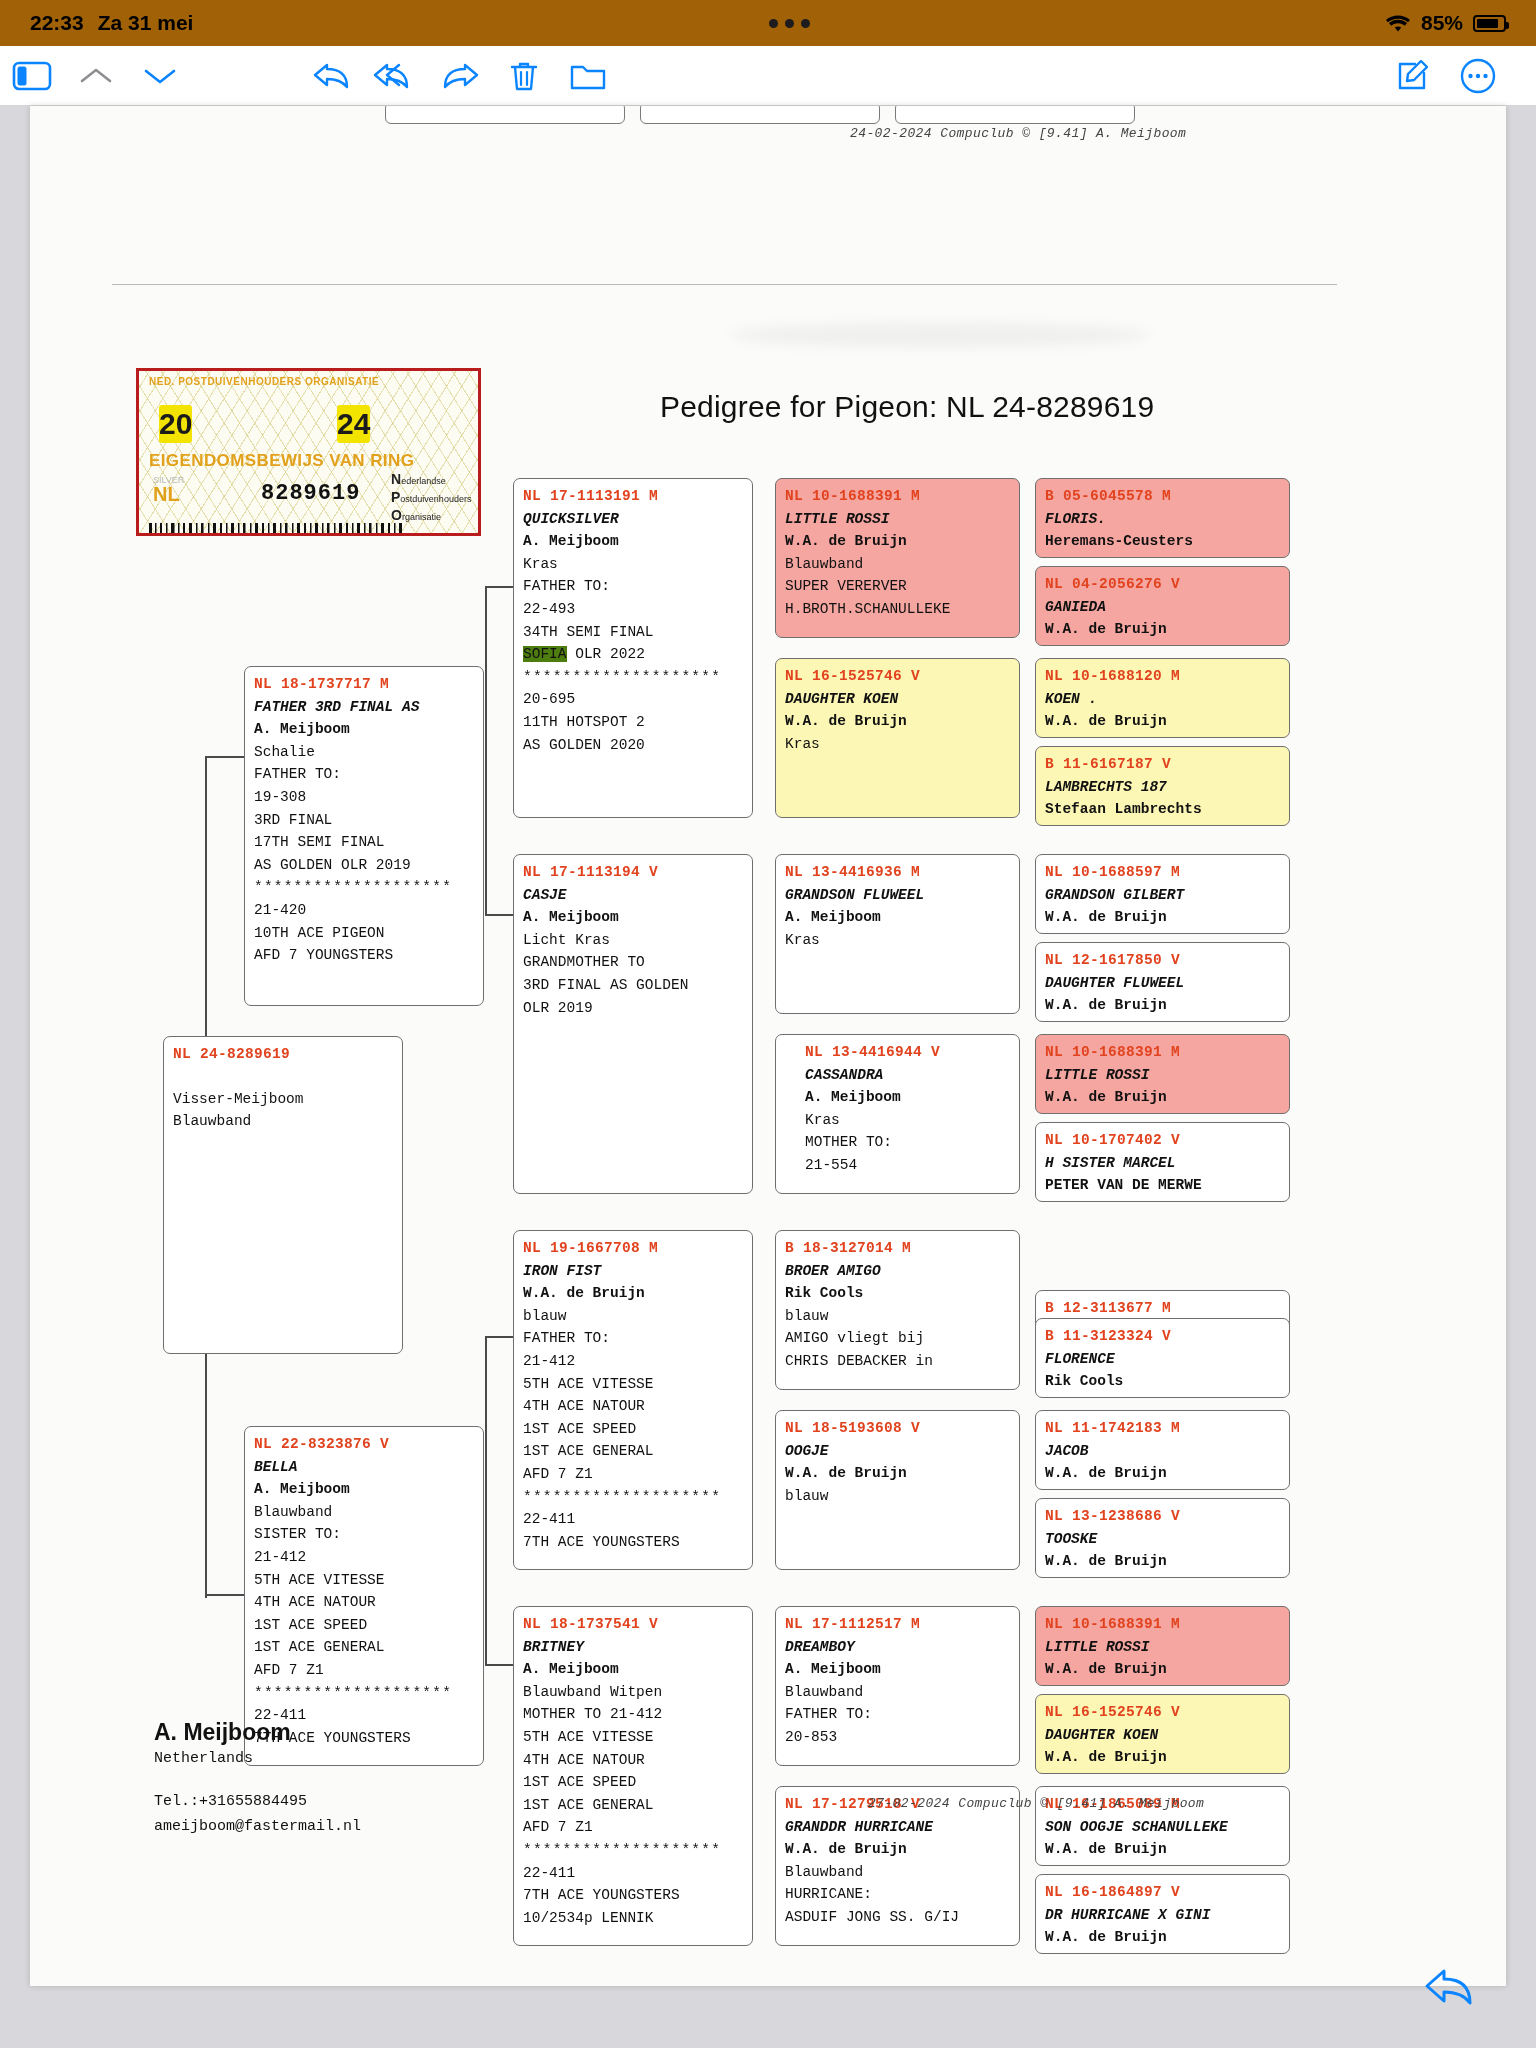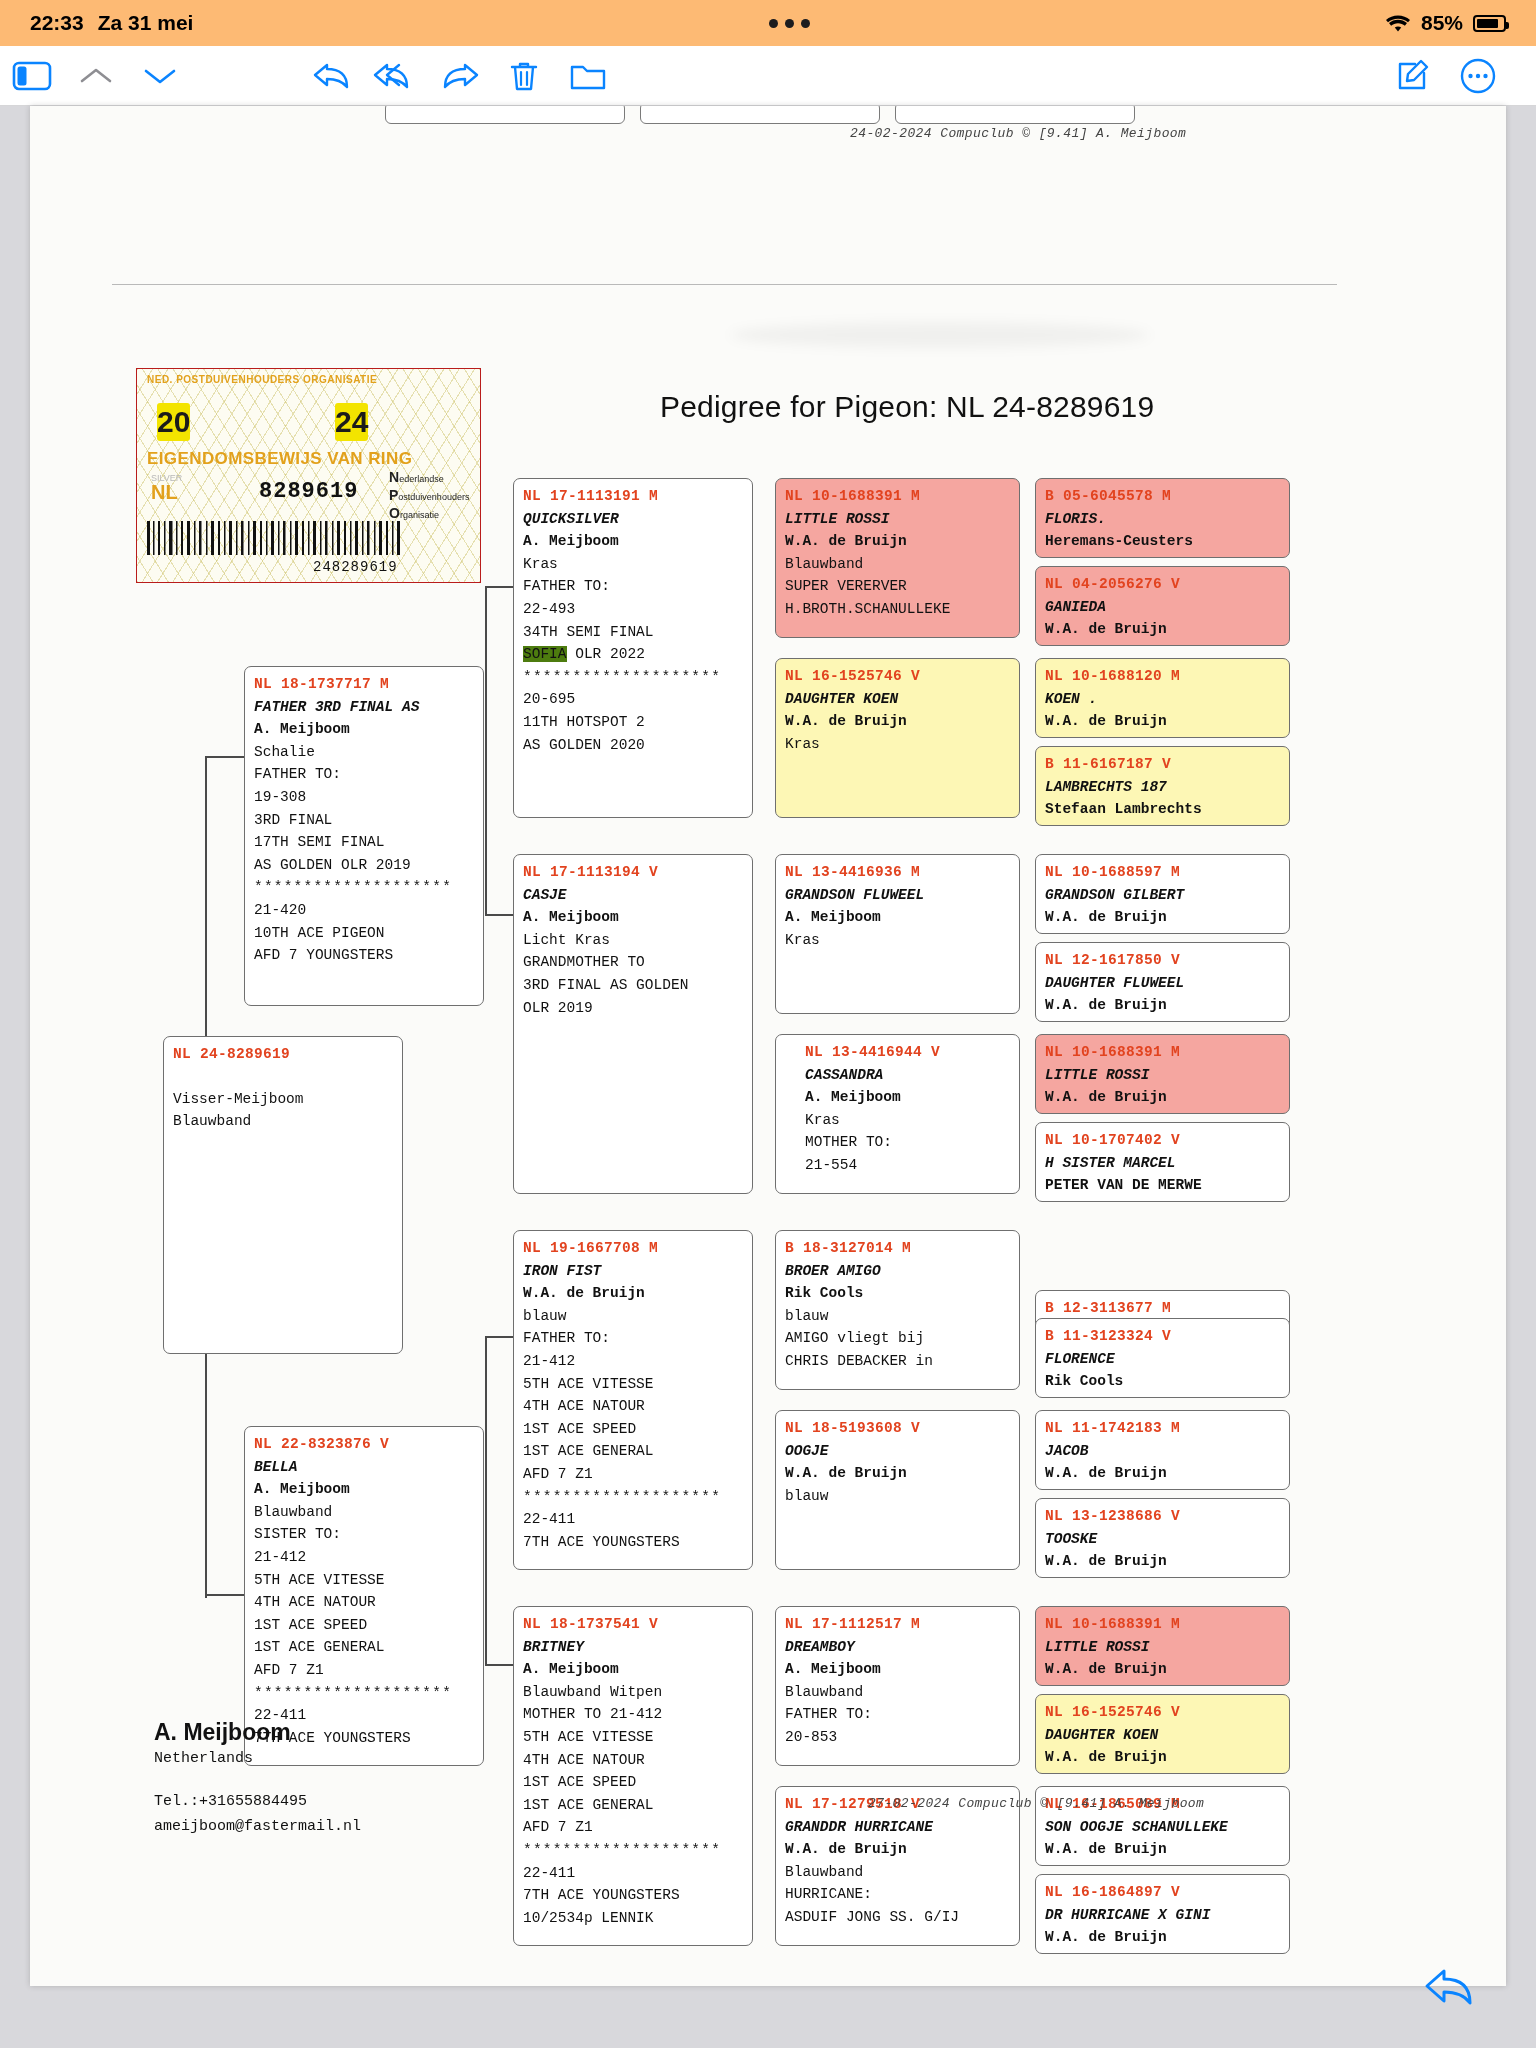--- a/index.html
+++ b/index.html
@@ -11,21 +11,21 @@
     overflow: hidden;
     position: relative;
   }
 
   
   .statusbar {
     position: absolute; top:0; left:0; width:1536px; height:46px;
     display:flex; align-items:center; justify-content:space-between;
     padding: 0 30px;
     font-size: 21px; font-weight:600; color:#000;
-    background:#fdba74;
+    background:#a16207;
   }
   .sb-left { display:flex; align-items:center; gap:14px; }
   .sb-right { display:flex; align-items:center; gap:10px; }
   .sb-dots { display:flex; gap:7px; align-items:center; }
   .sb-dots i { width:9px; height:9px; border-radius:50%; background:#1c1c1e; display:block; }
   .wifi { width:26px; height:19px; display:block; }
   .battery-wrap { display:flex; align-items:center; gap:5px; }
   .battery {
     width:33px; height:17px; border:2px solid #000; border-radius:4px;
     position:relative; padding:2px;
@@ -77,23 +77,23 @@
   }
 
   .doc-title {
     position:absolute; left:630px; top:284px;
     font-family:"Liberation Sans", sans-serif;
     font-size:30px; letter-spacing:0.2px; color:#111;
   }
 
   
   .ring {
-    position:absolute; left:106px; top:262px; width:345px; height:215px;
+    position:absolute; left:106px; top:262px; width:345px; height:168px;
     background:#fdfcf2;
-    border:1px solid #b91c1c;
+    border:3px solid #b91c1c;
     overflow:hidden;
   }
   .ring .netpat {
     position:absolute; inset:0;
     background-image:
       repeating-linear-gradient(58deg, rgba(210,200,120,.55) 0 1px, transparent 1px 13px),
       repeating-linear-gradient(-58deg, rgba(210,200,120,.55) 0 1px, transparent 1px 13px);
   }
   .ring .hdr {
     position:absolute; top:5px; left:10px; font-size:10px; color:#e2a11c; font-weight:bold;

